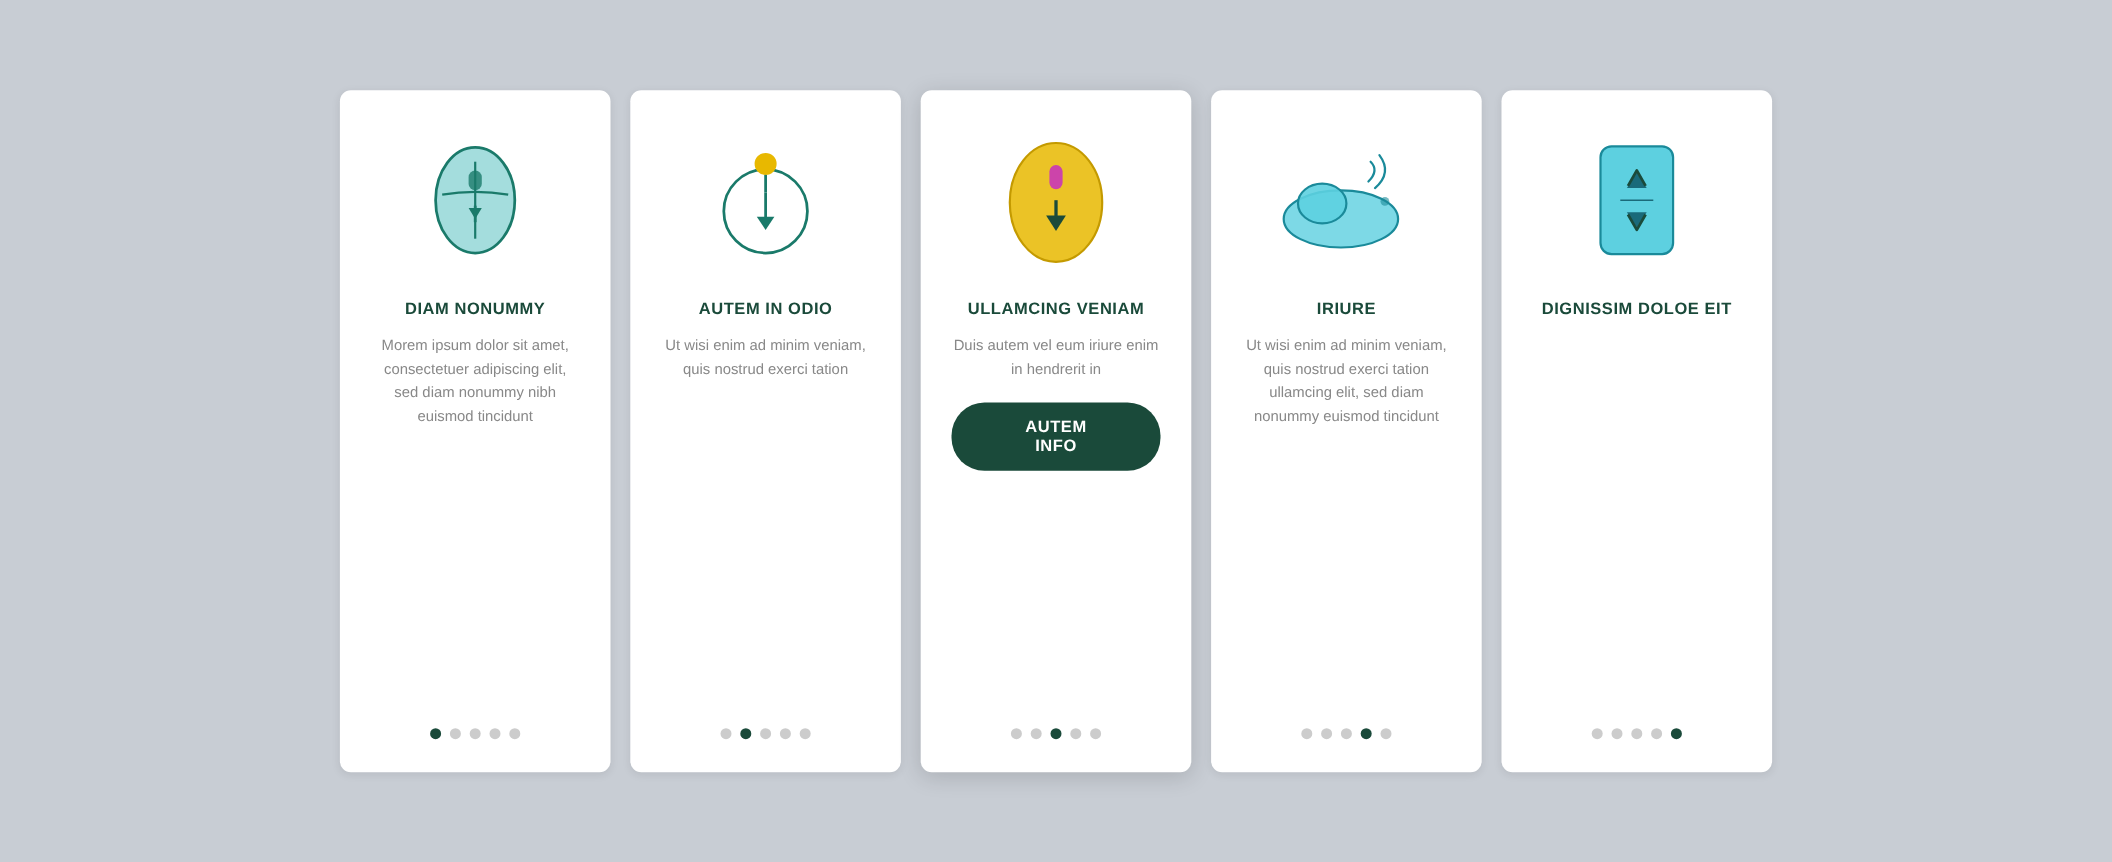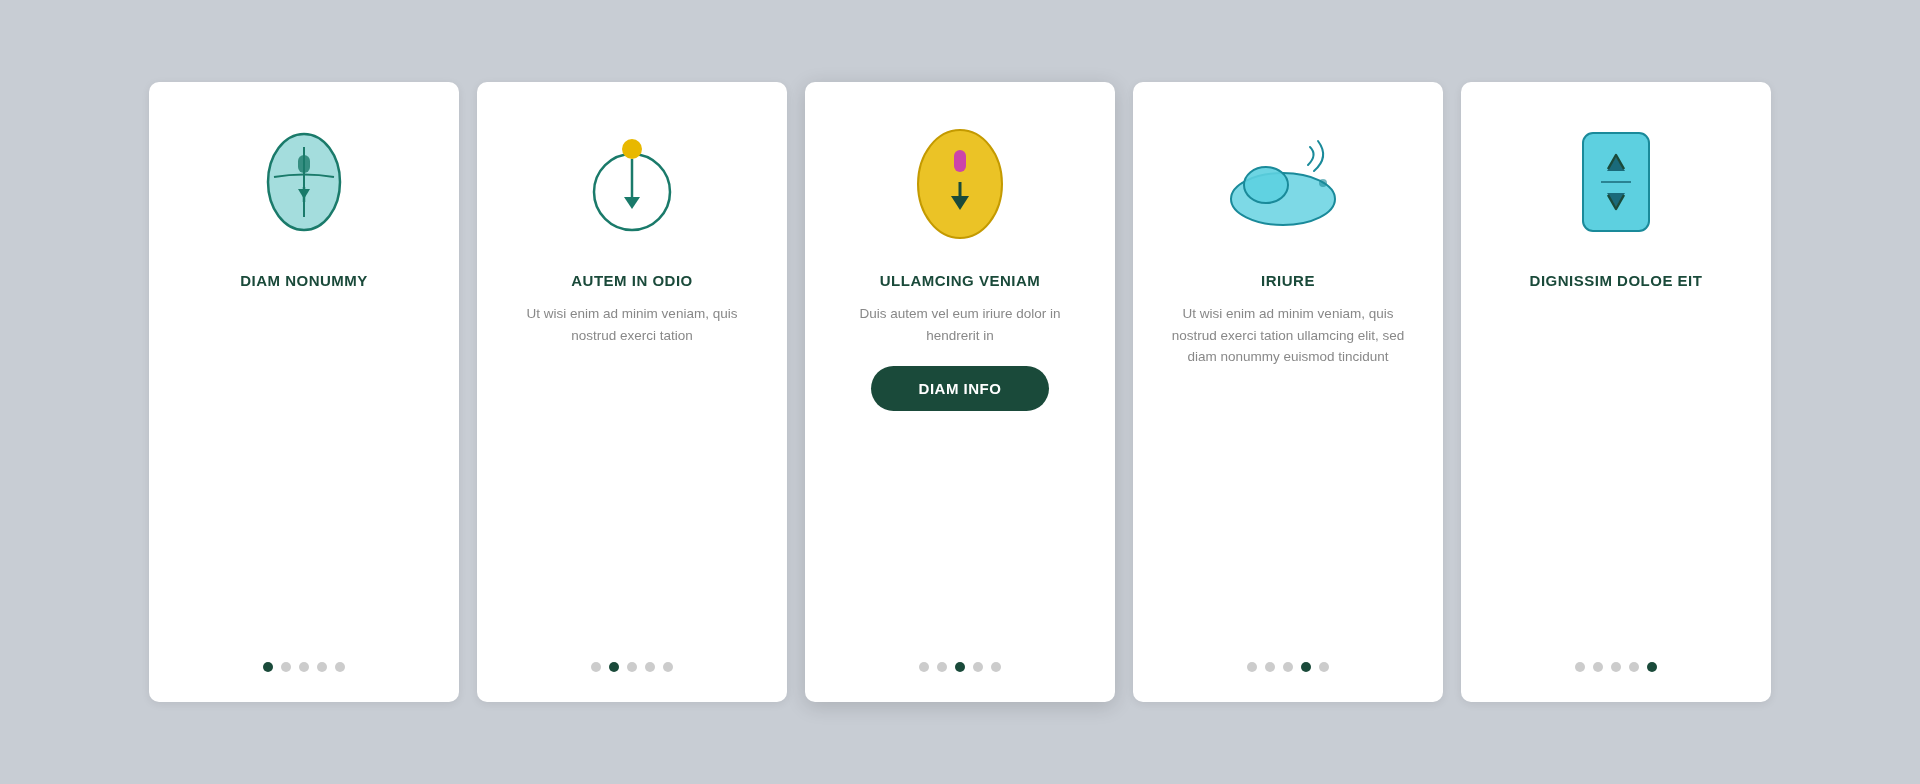--- a/index.html
+++ b/index.html
@@ -14,21 +14,21 @@
     }
     .cards-container {
       display: flex;
       gap: 18px;
       padding: 60px 80px;
       align-items: flex-start;
     }
     .card {
       background: #ffffff;
       border-radius: 10px;
-      width: 310px;
+      width: 246px;
       min-height: 620px;
       display: flex;
       flex-direction: column;
       align-items: center;
       padding: 40px 28px 30px 28px;
       box-shadow: 0 2px 8px rgba(0,0,0,0.08);
       position: relative;
     }
     .card.active {
       box-shadow: 0 4px 20px rgba(0,0,0,0.15);
@@ -106,20 +106,21 @@
 
         <path d="M20,50 Q50,45 80,50" stroke="#1a7a6a" stroke-width="2" fill="none"></path>
 
         <rect x="44" y="28" width="12" height="18" rx="6" fill="#1a7a6a" opacity="0.8"></rect>
 
         <polygon points="50,72 44,62 56,62" fill="#1a7a6a"></polygon>
         <line x1="50" y1="60" x2="50" y2="75" stroke="#1a7a6a" stroke-width="2.5"></line>
       </svg>
     </div>
     <div class="card-title">DIAM NONUMMY</div>
+    <div class="card-text">Morem ipsum dolor sit amet, consectetuer adipiscing elit, sed diam nonummy nibh euismod tincidunt</div>
     <div class="dots">
       <div class="dot active"></div>
       <div class="dot"></div>
       <div class="dot"></div>
       <div class="dot"></div>
       <div class="dot"></div>
     </div>
   </div>
 
   <div class="card">
@@ -154,22 +155,22 @@
         <ellipse cx="55" cy="62" rx="42" ry="54" fill="#e8b800" opacity="0.85"></ellipse>
         <ellipse cx="55" cy="62" rx="42" ry="54" fill="none" stroke="#c49a00" stroke-width="2"></ellipse>
 
         <rect x="49" y="28" width="12" height="22" rx="6" fill="#cc44aa"></rect>
 
         <line x1="55" y1="60" x2="55" y2="82" stroke="#1a4a3a" stroke-width="3"></line>
         <polygon points="55,88 46,74 64,74" fill="#1a4a3a"></polygon>
       </svg>
     </div>
     <div class="card-title">ULLAMCING VENIAM</div>
-    <div class="card-text">Duis autem vel eum iriure dolor in hendrerit in</div>
-    <button class="more-info-btn">DIAM INFO</button>
+    <div class="card-text">Duis autem vel eum iriure enim in hendrerit in</div>
+    <button class="more-info-btn">AUTEM INFO</button>
     <div class="dots">
       <div class="dot"></div>
       <div class="dot"></div>
       <div class="dot active"></div>
       <div class="dot"></div>
       <div class="dot"></div>
     </div>
   </div>
 
   <div class="card">

